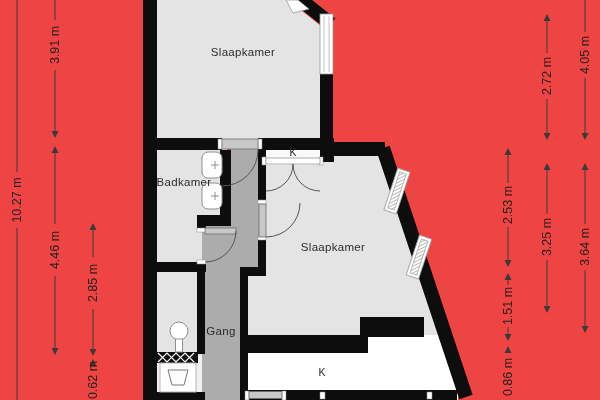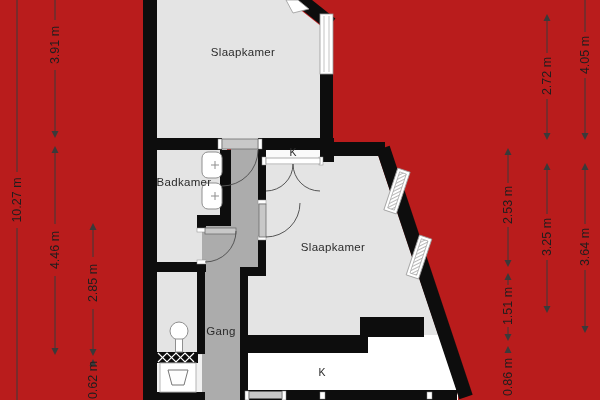--- a/index.html
+++ b/index.html
@@ -1,16 +1,16 @@
 <!DOCTYPE html>
 <html><head>
 <meta charset="utf-8">
 <style>
   html,body{margin:0;padding:0;background:#ffffff;}
-  .stage{position:relative;width:600px;height:400px;background:#b91c1c;overflow:hidden;
+  .stage{position:relative;width:600px;height:400px;background:#ef4444;overflow:hidden;
          font-family:"Liberation Sans","DejaVu Sans",sans-serif;}
   svg{display:block;}
   text{font-family:"Liberation Sans","DejaVu Sans",sans-serif;}
   .room-label{font-size:11.5px;fill:#2b2b2b;letter-spacing:.3px;}
   .closet-label{font-size:10.5px;fill:#2b2b2b;}
   .dim-label{font-size:12.5px;fill:#1e1e1e;}
   .dimline{stroke:#3a3a3a;stroke-width:1;fill:none;}
   .arrow{fill:#3a3a3a;stroke:none;}
   .wall{fill:#0d0d0d;stroke:none;}
   .wallline{stroke:#0d0d0d;fill:none;}

